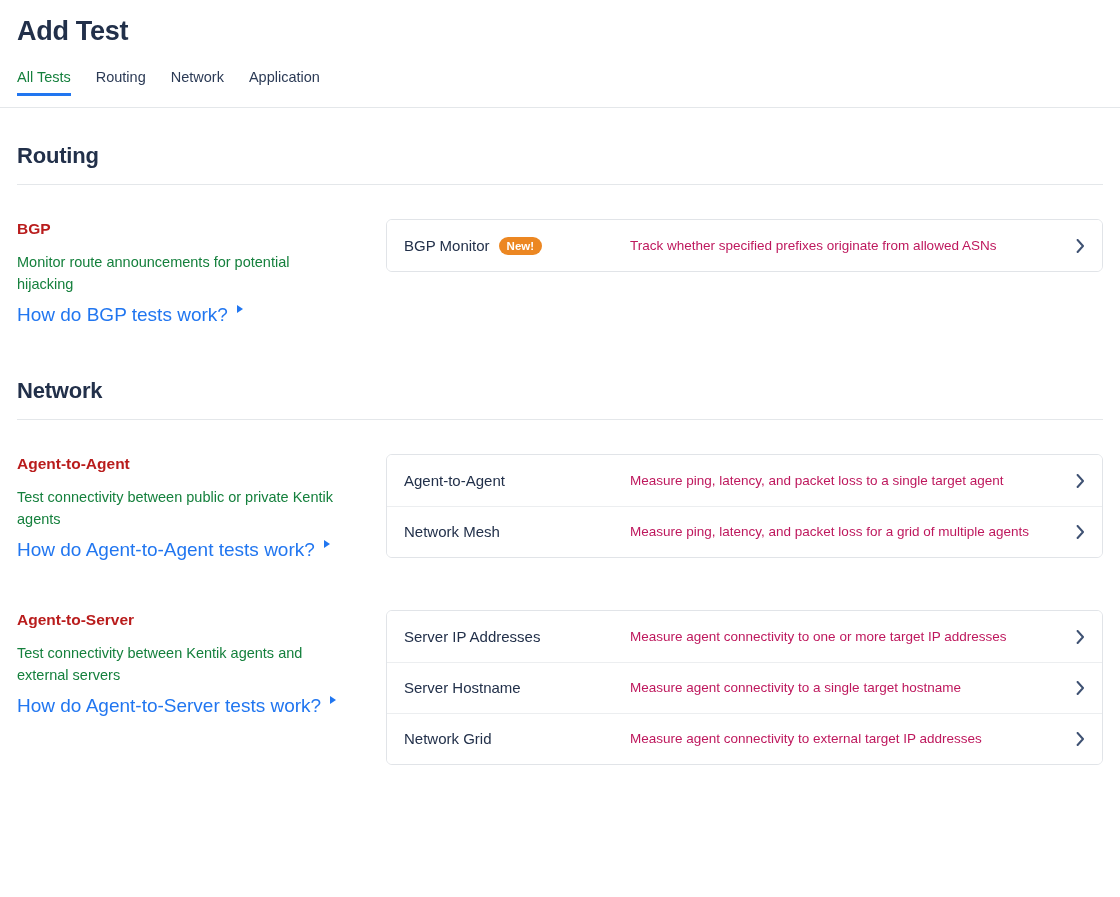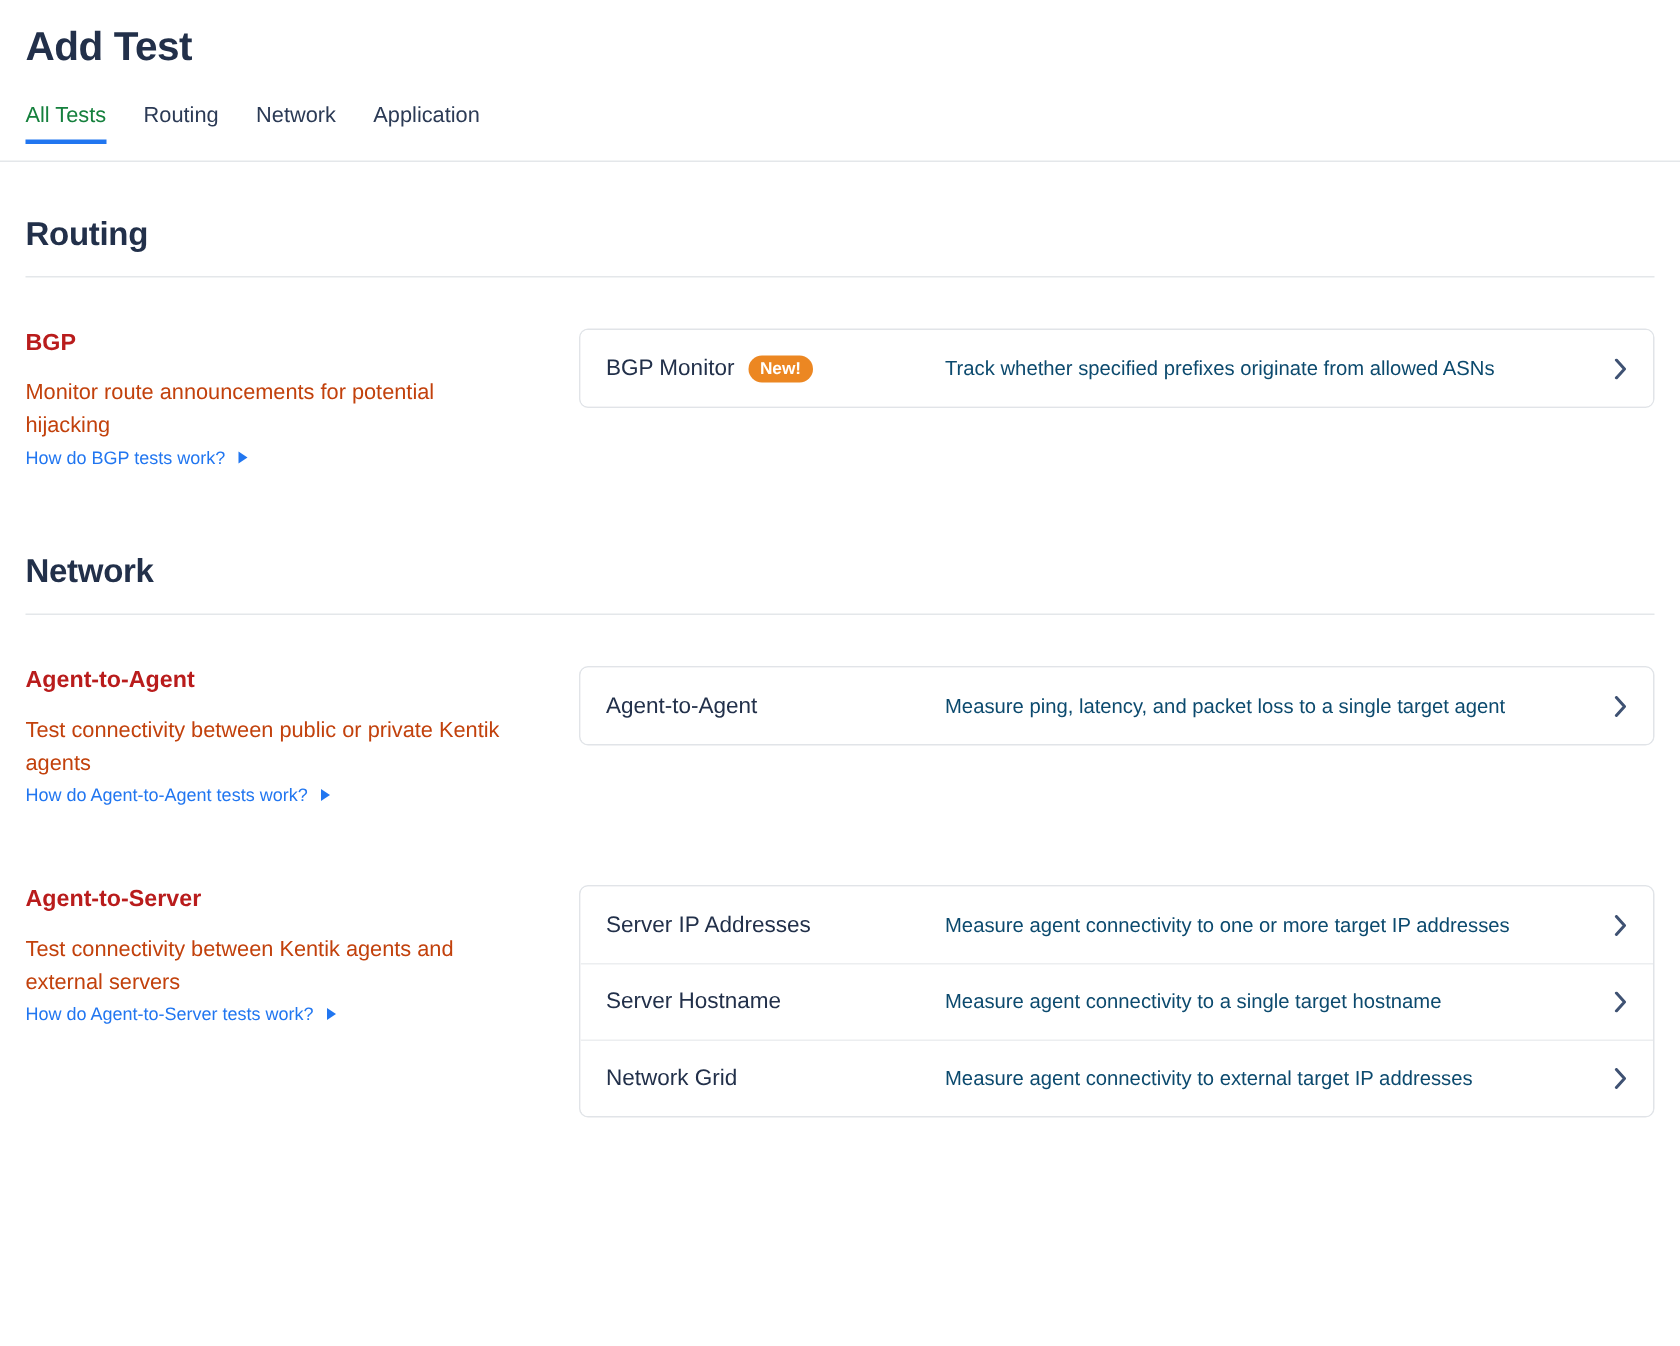--- a/index.html
+++ b/index.html
@@ -81,31 +81,32 @@
     padding-right: 40px;
   }
   .group-name {
     font-size: 15.5px;
     font-weight: bold;
     color: #b91c1c;
     line-height: 20px;
   }
   .group-desc {
     font-size: 14.5px;
-    color: #c2410c;
+    color: #15803d;
     line-height: 22px;
     margin-top: 12px;
     max-width: 320px;
   }
   .group-link {
     display: inline-flex;
-    align-items: center;
+    align-items: flex-start;
     gap: 9px;
-    font-size: 12px;
+    font-size: 19px;
     color: #2176f0;
+    margin-top: 10px;
     cursor: pointer;
     line-height: 20px;
   }
   .caret {
     display: inline-block;
     width: 0; height: 0;
     border-left: 6px solid #2176f0;
     border-top: 4.5px solid transparent;
     border-bottom: 4.5px solid transparent;
   }
@@ -148,21 +149,21 @@
     font-size: 11.5px;
     font-weight: bold;
     border-radius: 11px;
     padding: 3px 8px 3px 8px;
     line-height: 12px;
     white-space: nowrap;
   }
   .row-desc {
     flex: 1 1 auto;
     font-size: 13.5px;
-    color: #0c4a6e;
+    color: #be185d;
     line-height: 18px;
   }
   .row-chevron {
     flex: 0 0 auto;
     color: #3f5273;
     font-size: 15px;
     font-weight: bold;
     line-height: 15px;
     padding-left: 10px;
   }
@@ -221,20 +222,31 @@
               <div class="row-label-wrap">
                 <span class="row-label">Agent-to-Agent</span>
               </div>
               <div class="row-desc">Measure ping, latency, and packet loss to a single target agent</div>
               <div class="row-chevron">
                 <svg width="9" height="14" viewBox="0 0 9 14" class="chev-svg">
                   <path d="M1.6 1 L7 7 L1.6 13" fill="none" stroke="#3f5273" stroke-width="2" stroke-linecap="round" stroke-linejoin="round"></path>
                 </svg>
               </div>
             </div>
+            <div class="card-row">
+              <div class="row-label-wrap">
+                <span class="row-label">Network Mesh</span>
+              </div>
+              <div class="row-desc">Measure ping, latency, and packet loss for a grid of multiple agents</div>
+              <div class="row-chevron">
+                <svg width="9" height="14" viewBox="0 0 9 14" class="chev-svg">
+                  <path d="M1.6 1 L7 7 L1.6 13" fill="none" stroke="#3f5273" stroke-width="2" stroke-linecap="round" stroke-linejoin="round"></path>
+                </svg>
+              </div>
+            </div>
           </div>
         </div>
         <div class="group" style="margin-top: 50px;">
           <div class="group-left"><div class="group-name">Agent-to-Server</div><div class="group-desc">Test connectivity between Kentik agents and external servers</div><div class="group-link">
               <span>How do Agent-to-Server tests work?</span>
               <span class="caret"></span>
             </div></div>
           <div class="card">
             <div class="card-row">
               <div class="row-label-wrap">

